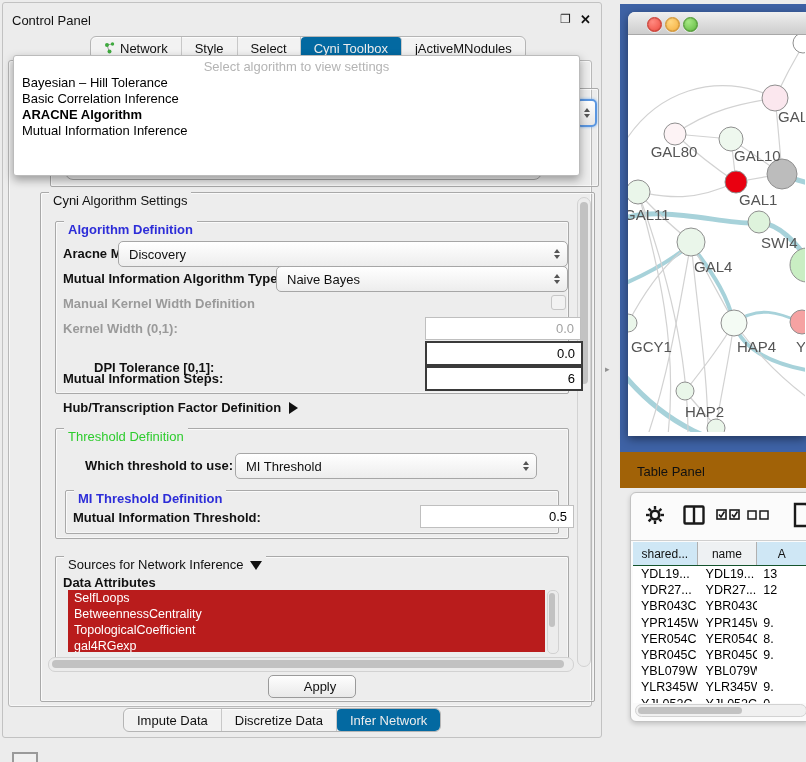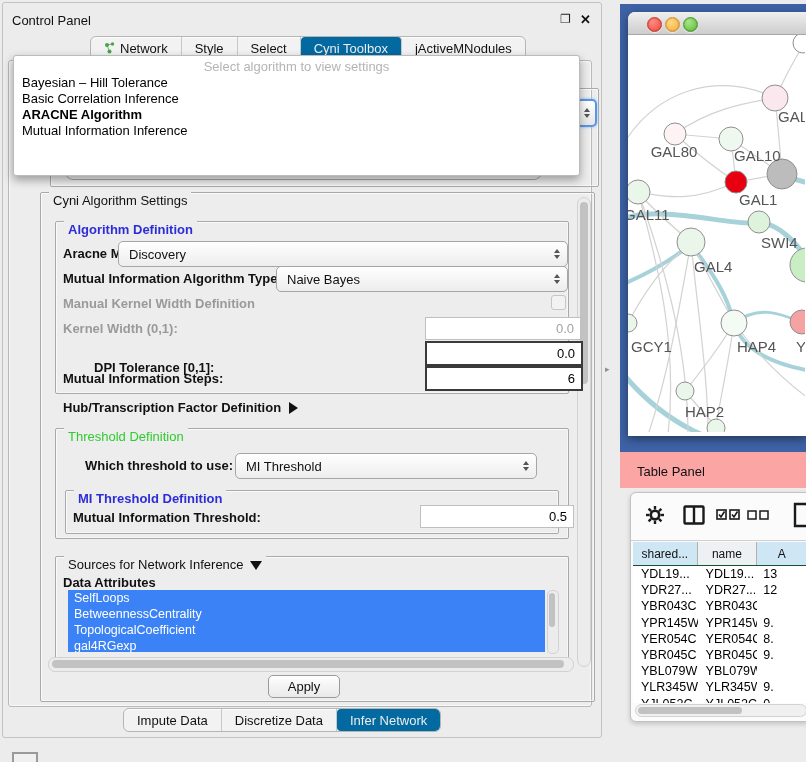--- a/index.html
+++ b/index.html
@@ -31,35 +31,35 @@
   .lbl{font-size:13px;font-weight:bold;color:#111;white-space:nowrap;}
   .lbl.dis{color:#9a9a9a;}
   .tri-right{display:inline-block;width:0;height:0;border-top:6px solid transparent;border-bottom:6px solid transparent;border-left:9px solid #111;margin-left:8px;vertical-align:-2px;}
   .tri-down{display:inline-block;width:0;height:0;border-left:6px solid transparent;border-right:6px solid transparent;border-top:9px solid #111;margin-left:6px;vertical-align:-1px;}
   
   #algo-popup{left:13px;top:55px;width:565px;height:119px;background:#fff;border:1px solid #bbb;border-radius:3px;box-shadow:0 4px 10px rgba(0,0,0,.35);z-index:30;}
   #popup-placeholder{width:100%;text-align:center;font-size:13px;color:#b4b4b4;margin-top:3px;}
   .popup-item{font-size:13px;color:#000;padding:1.5px 0 1.5px 8px;line-height:13px;}
   .popup-item.bold{font-weight:bold;}
   
-  .attr-item{background:#3b82f6;color:#fff;font-size:12.5px;height:16px;line-height:16px;padding-left:6px;}
+  .attr-item{background:#b91c1c;color:#fff;font-size:12.5px;height:16px;line-height:16px;padding-left:6px;}
   
   .sb-track{background:#ececec;border:1px solid #d2d2d2;border-radius:7px;}
   .sb-thumb{background:#c2c2c2;border-radius:6px;}
   
-  .btn{background:linear-gradient(#fefefe,#e9e9e9);border:1px solid #9a9a9a;border-radius:5px;font-size:13px;color:#111;display:flex;align-items:center;justify-content:center;}
+  .btn{background:linear-gradient(#fefefe,#e9e9e9);border:1px solid #9a9a9a;border-radius:5px;font-size:13px;color:#111;display:flex;align-items:center;justify-content:center;padding-left:16px;}
   .checkbox{background:#f2f2f2;border:1px solid #c6c6c6;border-radius:3px;}
   
   #net-bg{left:620px;top:4px;width:186px;height:448px;background:#3e62a5;}
   #net-window{left:8px;top:8px;width:178px;height:424px;background:#fff;border-radius:7px 0 0 0;box-shadow:0 3px 10px rgba(0,0,0,.45);}
   #net-titlebar{left:0;top:0;width:100%;height:22px;background:linear-gradient(#efefef,#cdcdcd);border-radius:7px 0 0 0;border-bottom:1px solid #a8a8a8;}
   .traffic{width:13px;height:13px;border-radius:50%;position:absolute;top:4.5px;box-shadow:0 1px 1px rgba(255,255,255,.6), 0 0 1px rgba(0,0,0,.5) inset;}
   #net-canvas{left:0;top:23px;width:177px;height:397px;overflow:hidden;background:#fff;}
   
-  #tp-label-bar{left:620px;top:452px;width:186px;height:36px;background:#fca5a5;}
+  #tp-label-bar{left:620px;top:452px;width:186px;height:36px;background:#a16207;}
   #tp-title{left:17px;top:12px;font-size:13px;color:#111;}
   #tbl-window{left:630px;top:492px;width:176px;height:228px;background:#fbfbfb;border:1px solid #c2c2c2;border-radius:6px 0 0 6px;box-shadow:0 2px 5px rgba(0,0,0,.18);}
   .th-cell{font-size:12px;color:#111;display:flex;align-items:center;justify-content:center;border-right:1px solid #b0b0b0;box-sizing:border-box;height:100%;}
   .td-cell{font-size:12.5px;color:#000;padding-left:8px;box-sizing:border-box;overflow:hidden;white-space:nowrap;}
   .tbl-row{display:flex;height:16.2px;align-items:center;}
   #splitter-arrow{left:605px;top:364px;font-size:9px;color:#8f8f8f;}
   #float-btn{left:12px;top:752px;width:22px;height:14px;background:#f0f0f0;border:2px solid #9a9a9a;}
 </style>
 </head>
 <body>

